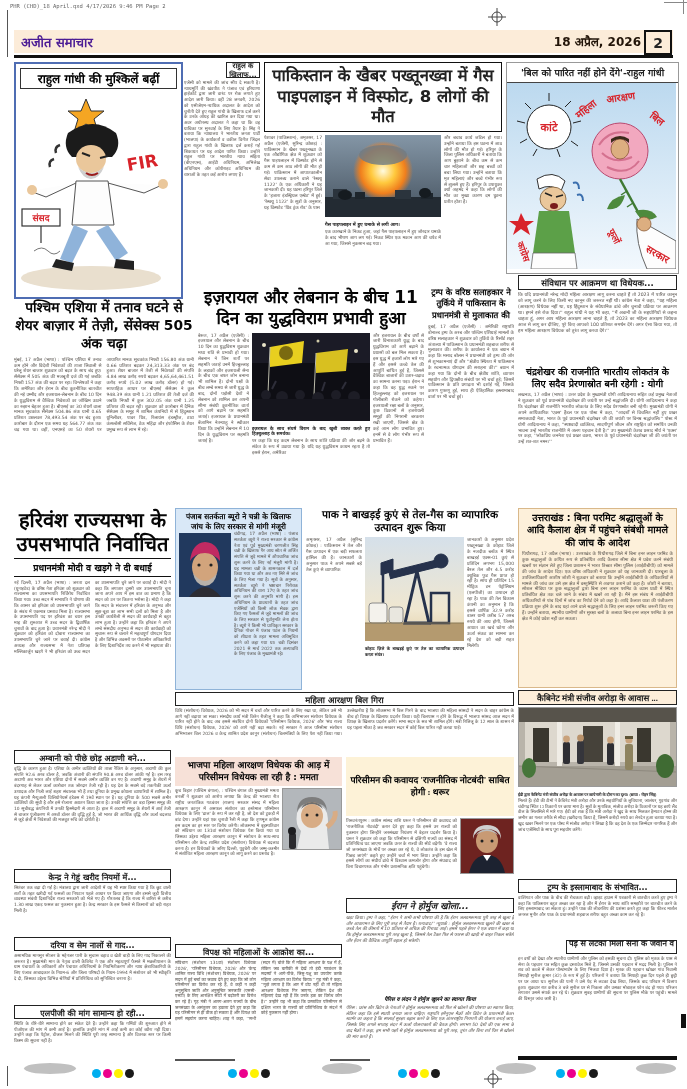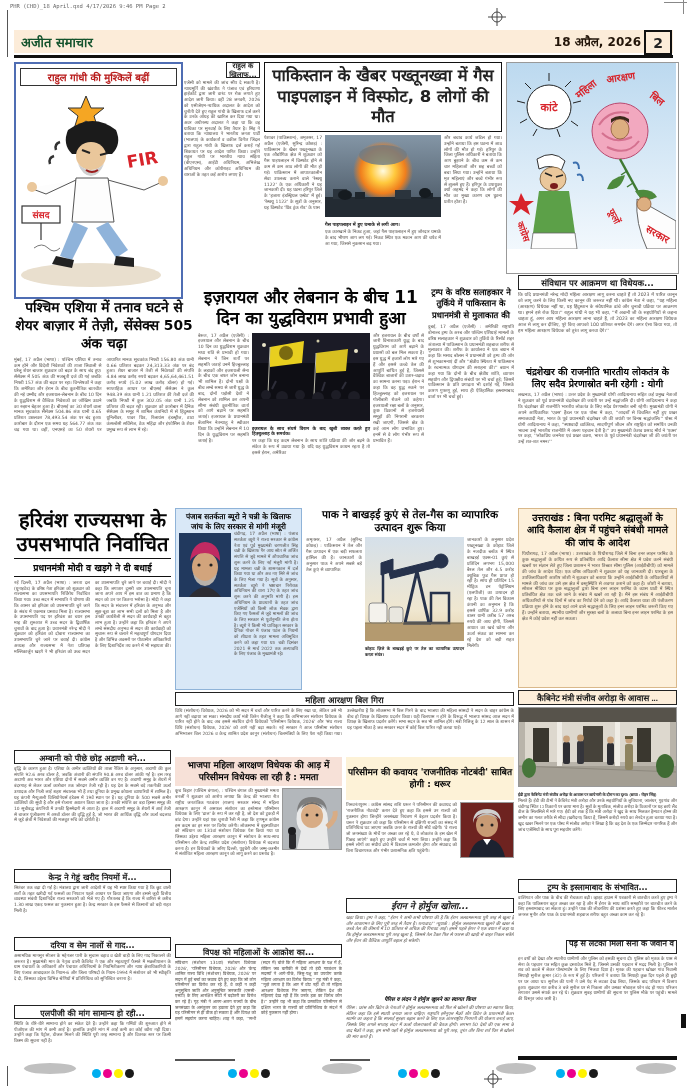--- a/index.html
+++ b/index.html
@@ -1,21 +1,21 @@
 <!DOCTYPE html>
 <html><head>
 <meta charset="utf-8">
 <style>
   html,body{margin:0;padding:0;background:#fff;}
   #page{position:relative;width:687px;height:1089px;background:#fff;overflow:hidden;
         font-family:"DejaVu Sans","Liberation Sans",sans-serif;color:#222;}
   .abs{position:absolute;}
   .slug{font-family:"DejaVu Sans Mono","Liberation Mono",monospace;font-size:5.5px;color:#666;}
   .masthead{background:#fcecd9;display:flex;align-items:center;}
-  .mast-title{font-size:13px;font-weight:bold;color:#14532d;padding-left:7px;flex:1;}
+  .mast-title{font-size:13px;font-weight:bold;color:#4c1d95;padding-left:7px;flex:1;}
   .mast-date{font-size:12px;font-weight:bold;color:#221408;padding-right:32px;}
   .pagebox{position:absolute;right:1px;top:0px;width:24px;height:21px;border:2.5px solid #111;
            font-size:14px;font-weight:bold;display:flex;align-items:center;justify-content:center;background:#fcecd9;}
   .rule{background:#111;}
   .hl{font-weight:bold;color:#060606;text-align:center;}
   .body{font-size:4.5px;line-height:1.3;color:#55504b;text-align:justify;overflow:hidden;}
   .cols2{column-count:2;column-gap:5px;}
   .boxhead{border:1.2px solid #222;font-weight:bold;text-align:center;background:#fff;
            display:flex;align-items:center;justify-content:center;overflow:hidden;}
   .caption{font-weight:bold;color:#222;line-height:1.25;text-align:justify;}
@@ -40,21 +40,21 @@
   <div class="abs" style="left:664px;top:2px;width:23px;height:1px;background:#888;"></div>
 
   <div class="abs masthead" style="left:14px;top:30px;width:659px;height:23px;">
     <div class="mast-title">अजीत समाचार</div>
     <div class="mast-date">18 अप्रैल, 2026</div>
     <div class="pagebox">2</div>
   </div>
   <div class="abs rule" style="left:14px;top:55px;width:659px;height:2.5px;"></div>
 
   <div class="abs" style="left:14px;top:62px;width:165px;height:233px;border:2px solid #4f6db3;background:#fff;">
-    <div style="margin:4px;border:1.5px solid #333;padding:1px 0;font-size:10px;font-weight:bold;color:#b91c1c;text-align:center;">राहुल गांधी की मुश्किलें बढ़ीं</div>
+    <div style="margin:4px;border:1.5px solid #333;padding:1px 0;font-size:12px;font-weight:bold;color:#000000;text-align:center;">राहुल गांधी की मुश्किलें बढ़ीं</div>
     <svg width="157" height="198" viewBox="0 0 157 198">
       <ellipse cx="75" cy="185" rx="70" ry="12" fill="#e9dfce"></ellipse>
       <polygon points="70,6 75,18 88,18 78,26 82,39 70,31 58,39 62,26 52,18 65,18" fill="#f5a623" stroke="#333" stroke-width="1"></polygon>
       <text x="112" y="78" font-size="17" font-weight="bold" fill="#d8232a" transform="rotate(-10 112 78)">FIR</text>
       <path d="M52,40 q25,-18 48,0 q6,14 -4,24 l-40,0 q-10,-10 -4,-24" fill="#1b1b1b"></path>
       <ellipse cx="75" cy="66" rx="15" ry="14" fill="#eac79b"></ellipse>
       <path d="M62,74 q13,12 26,0 q-5,12 -13,12 q-8,0 -13,-12" fill="#cfcfcf"></path>
       <path d="M66,60 l8,3 M92,63 l-8,2" stroke="#222" stroke-width="2"></path>
       <path d="M70,80 q6,4 12,0" stroke="#9b1c1c" stroke-width="2" fill="none"></path>
       <path d="M60,88 L92,88 L98,132 L56,132 Z" fill="#fdfdfd" stroke="#555" stroke-width="1"></path>
@@ -109,20 +109,21 @@
             <ellipse cx="100" cy="58" rx="6" ry="5" fill="#151b20"></ellipse>
         </svg>
         <div class="caption" style="font-size:4.8px;margin-top:1px;">गैस पाइपलाइन में हुए धमाके से लगी आग।</div>
         <div class="body" style="margin-top:1px;height:62px;">एक कारखाने के निकट हुआ, जहां गैस पाइपलाइन में हुए जोरदार धमाके के बाद भीषण आग लग गई। निकट स्थित एक मकान आग की चपेट में आ गया, जिससे नुकसान बढ़ गया।</div>
       </div>
       <div class="body" style="width:58px;height:158px;">और बचाव कार्य जटिल हो गया। उन्होंने बताया कि इस घटना में आठ लोगों की मौत हो गई। हरिपुर के जिला पुलिस अधिकारी ने बताया कि आग बुझाने के बीच कम से कम चार महिलाओं और छह बच्चों को बचा लिया गया। उन्होंने बताया कि मृत महिलाएं और बच्चे गंभीर रूप से झुलसे हुए हैं। हरिपुर के उपायुक्त क्यों अहमद ने कहा कि लोगों की मौत का मुख्य कारण दम घुटना प्रतीत होता है।</div>
     </div>
   </div>
 
   <div class="abs" style="left:506px;top:62px;width:171px;height:210px;border:1px solid #999;background:#fff;">
+    <div style="border-bottom:1px solid #444;padding:3px 1px;font-size:9.5px;font-weight:bold;text-align:center;">'बिल को पारित नहीं होने देंगे'-राहुल गांधी</div>
     <svg width="169" height="186" viewBox="0 0 169 186">
       <defs>
           <linearGradient id="sky2" x1="0" y1="0" x2="0" y2="1">
             <stop offset="0" stop-color="#bcd9ef"></stop>
             <stop offset="1" stop-color="#f2f8fd"></stop>
           </linearGradient>
         </defs>
       <rect width="169" height="186" fill="url(#sky2)"></rect>
       <g stroke="#222" stroke-width="1">
         <circle cx="42" cy="44" r="22" fill="#fff"></circle>
@@ -352,21 +353,21 @@
       <div class="body" style="font-size:4.4px;">कूच बिहार (पश्चिम बंगाल), : पश्चिम बंगाल की मुख्यमंत्री ममता बनर्जी ने शुक्रवार को आरोप लगाया कि केन्द्र की भाजपा नीत राष्ट्रीय जनतांत्रिक गठबंधन (राजग) सरकार संसद में महिला आरक्षण कानून में असफल संशोधन का इस्तेमाल परिसीमन विधेयक के लिए 'ढाल' के रूप में कर रही है, जो देश को टुकड़ों में बांट देगा। उन्होंने यहां एक चुनावी रैली में कहा कि तृणमूल कांग्रेस इस कदम का हर स्तर पर विरोध करेगी। लोकसभा में बृहस्पतिवार को संविधान का 131वां संशोधन विधेयक पेश किया गया था जिसका उद्देश्य महिला आरक्षण कानून में संशोधन के साथ-साथ परिसीमन और केन्द्र शासित प्रदेश (संशोधन) विधेयक में बदलाव करना है। इन विधेयकों के जरिए दिल्ली, पुडुचेरी और जम्मू-कश्मीर में संशोधित महिला आरक्षण कानून को लागू करने का प्रस्ताव है।</div>
     </div>
   </div>
 
   <div class="abs" style="left:175px;top:944px;width:167px;height:116px;">
     <div class="boxhead" style="height:12px;font-size:8px;">विपक्ष को महिलाओं के आक्रोश का...</div>
     <div class="body cols2" style="margin-top:2px;height:100px;font-size:4.3px;">संविधान (संशोधन 131वां) संशोधन विधेयक 2026', 'परिसीमन विधेयक, 2026' और 'केन्द्र शासित राज्य विधि (संशोधन) विधेयक, 2026' पर सदन में हुई चर्चा का जवाब देते हुए कहा कि जो लोग परिसीमन का विरोध कर रहे हैं, वे कहीं न कहीं अनुसूचित जाति और अनुसूचित जनजाति (एससी-एसटी) के लिए आरक्षित सीटों में बढ़ोतरी का विरोध कर रहे हैं। गृह मंत्री ने अलग-अलग राज्यों के बीच जनसंख्या के असंतुलन का हवाला देते हुए कहा कि यह परिसीमन से ही ठीक हो सकता है और विपक्ष को इसमें सहयोग करना चाहिए। शाह ने कहा, ''सभी (सदन में) बोले कि मैं महिला आरक्षण के पक्ष में हैं, लेकिन जब बारीकी से देखें तो इंडी गठबंधन के सदस्यों ने आगे-पीछे, जिसु-पक्षु का उपयोग करके महिला आरक्षण का विरोध किया।'' गृह मंत्री ने कहा, ''मुझे लगता है कि आर में वोट नहीं थी तो महिला आरक्षण विधेयक गिर जाएगा, लेकिन देश की महिलाएं देख रही हैं कि उनके हक का विरोध कौन है।'' उन्होंने यह भी कहा कि प्रस्तावित परिसीमन से दक्षिण भारत के राज्यों को प्रतिनिधित्व के संदर्भ में कोई नुकसान नहीं होगा।</div>
   </div>
 
   <div class="abs" style="left:346px;top:757px;width:168px;height:138px;">
-    <div class="hl" style="background:#fdf2d7;font-size:9px;line-height:1.3;padding:10px 1px;">परिसीमन की कवायद 'राजनीतिक नोटबंदी' साबित होगी : थरूर</div>
+    <div class="hl" style="background:#fdf2d7;font-size:9px;line-height:1.3;padding:18px 1px;font-family:Liberation Serif, serif;">परिसीमन की कवायद 'राजनीतिक नोटबंदी' साबित होगी : थरूर</div>
     <div style="margin-top:2px;">
       <svg width="52" height="54" style="float:right;margin:0 0 2px 3px;border:1px solid #999;">
         <rect width="52" height="54" fill="#6e2320"></rect>
         <path d="M12,20 Q12,6 26,6 Q40,6 40,20 Q38,10 26,10 Q14,10 12,20 Z" fill="#cfcfcf"></path>
         <ellipse cx="26" cy="22" rx="11" ry="12" fill="#c89a74"></ellipse>
         <path d="M15,16 Q26,8 37,16 Q34,11 26,10 Q18,11 15,16 Z" fill="#bdbdbd"></path>
         <path d="M8,54 Q12,36 26,36 Q40,36 44,54 Z" fill="#1c2230"></path>
         <path d="M22,36 L26,42 L30,36 Z" fill="#fff"></path>
         <circle cx="21" cy="22" r="1.5" fill="#222"></circle>
           <circle cx="31" cy="22" r="1.5" fill="#222"></circle>

